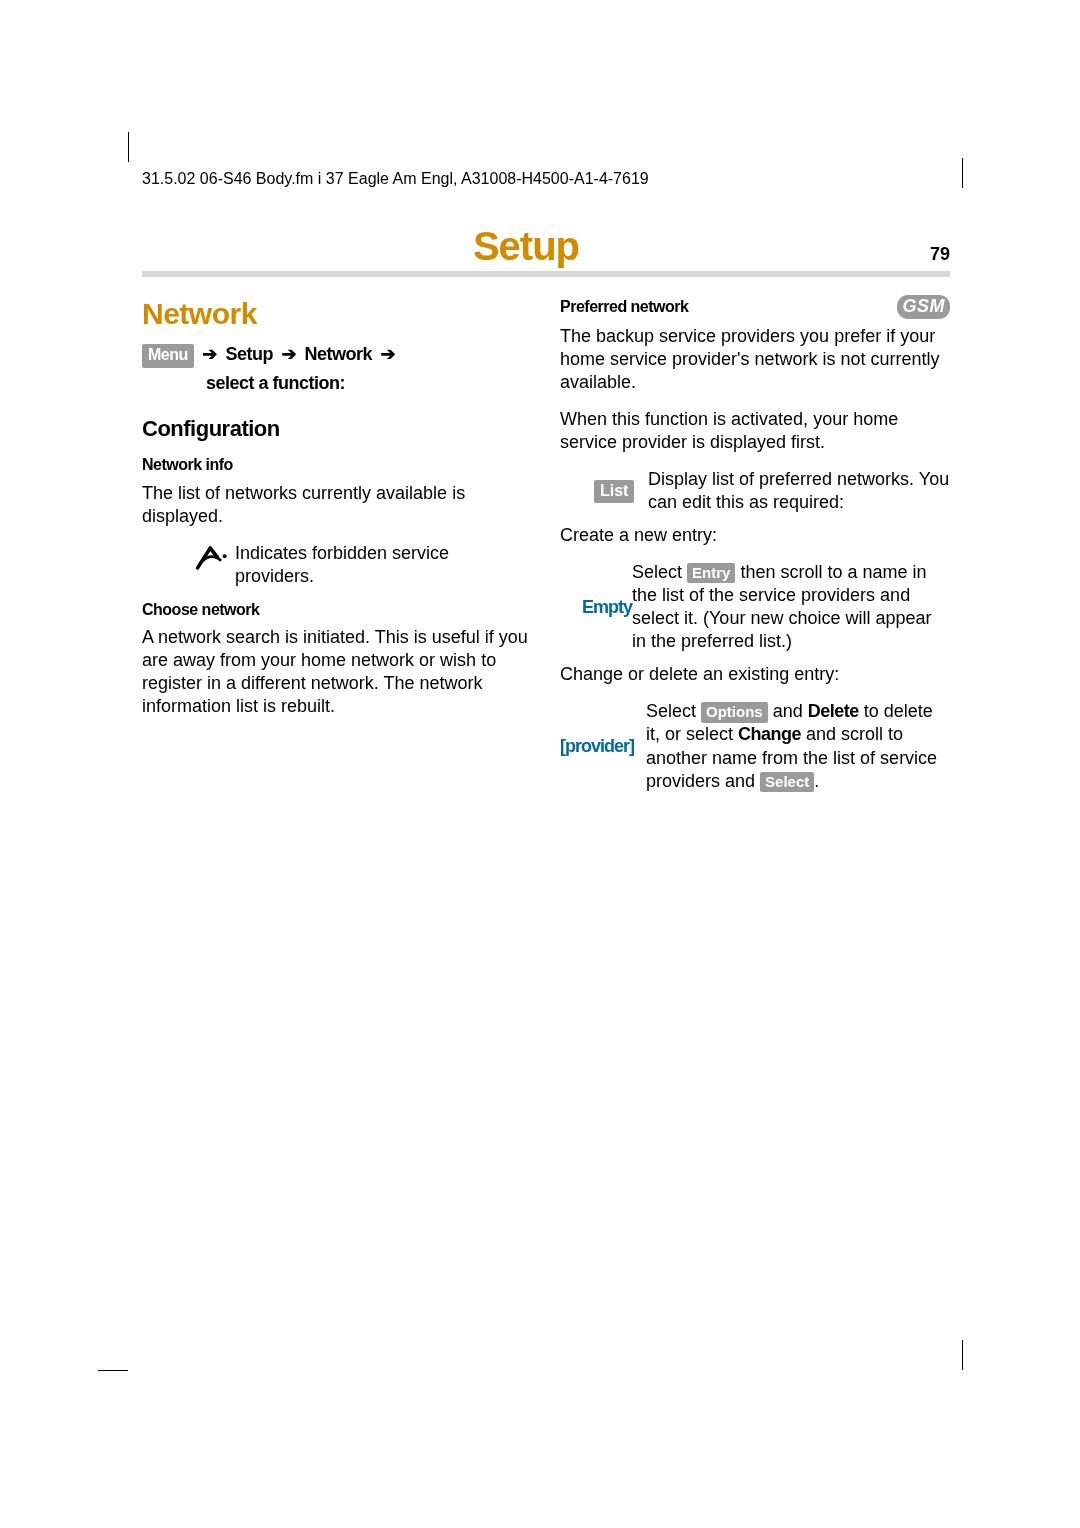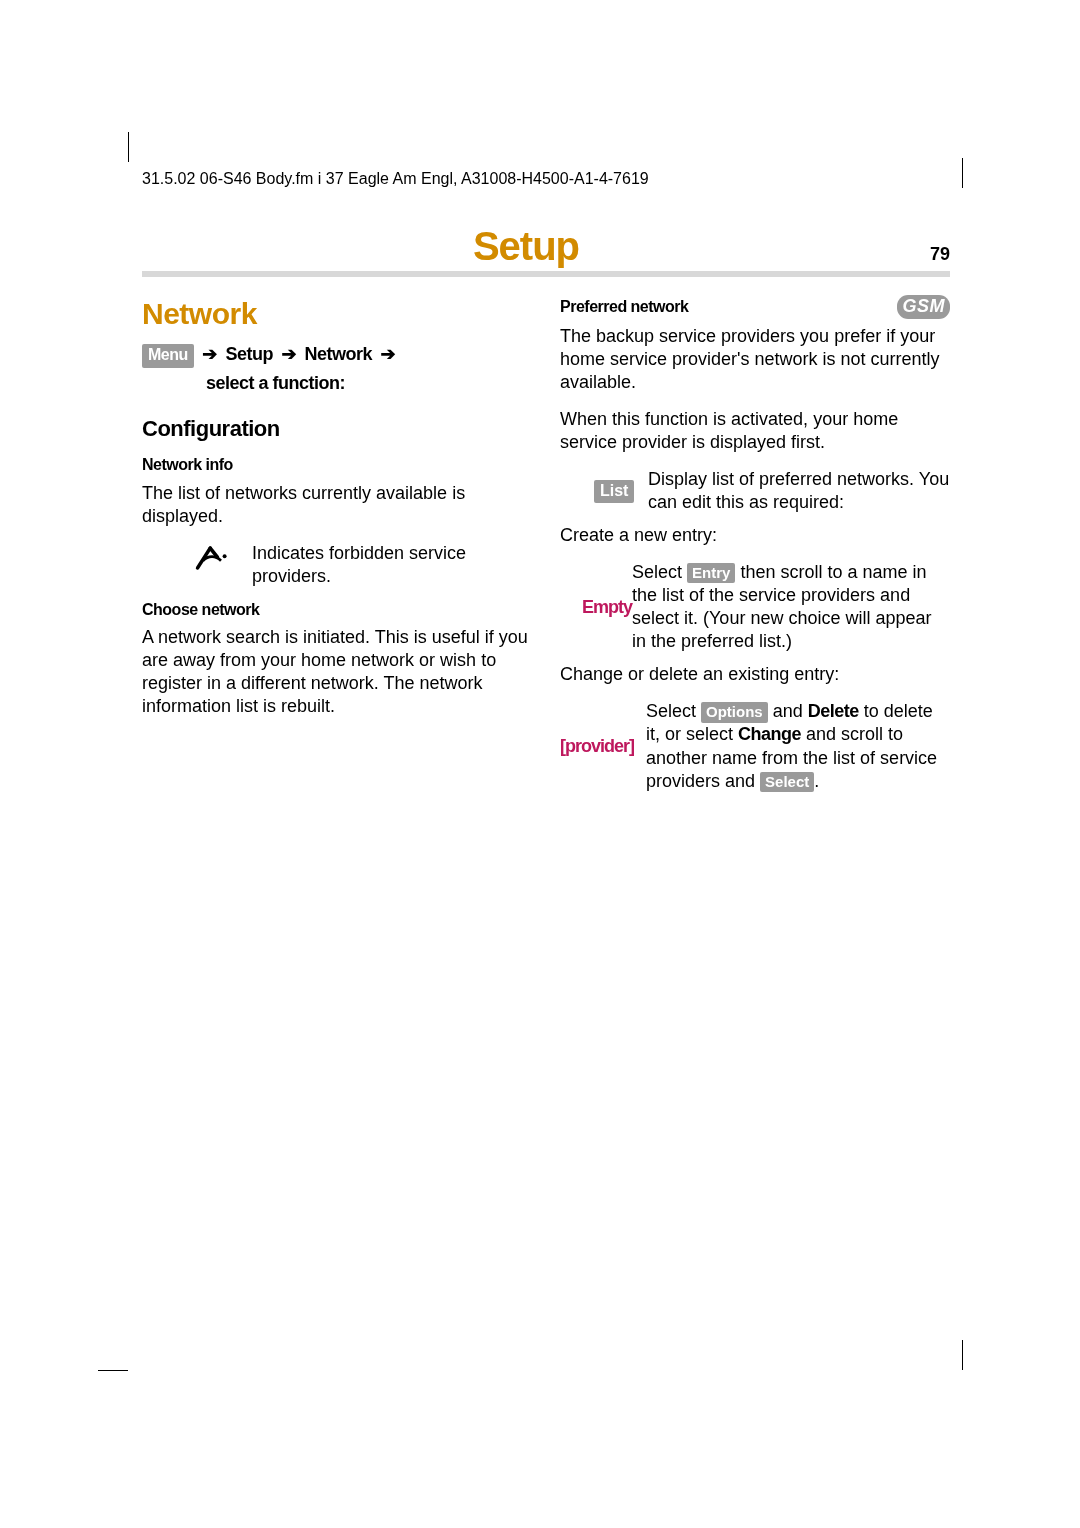--- a/index.html
+++ b/index.html
@@ -89,27 +89,27 @@
       font-weight: bold;
       font-size: 16px;
       padding: 1px 6px 2px 6px;
       border-radius: 2px;
       vertical-align: baseline;
     }
     .badge-sm { font-size: 15px; padding: 0px 5px 1px 5px; }
 
     .arrow { font-weight: bold; padding: 0 4px; font-size: 18px; }
 
-    .icon-row { display: flex; gap: 18px; margin: 6px 0 8px 0; }
+    .icon-row { display: flex; gap: 1px; margin: 6px 0 8px 0; }
     .icon-cell { width: 44px; display: flex; justify-content: center; padding-top: 2px; }
     .icon-text { flex: 1; }
 
     .def-row { display: flex; gap: 0; margin: 6px 0; align-items: center; }
     .def-term { width: 92px; flex-shrink: 0; font-weight: bold; letter-spacing: -1px; color:#000; }
-    .def-term-light { color:#be185d; }
+    .def-term-light { color:#0369a1; }
     .def-body { flex: 1; }
 
     .right-head-row { display: flex; justify-content: space-between; align-items: center; margin-bottom: 6px; }
     .gsm-badge {
       display: inline-block;
       background: #9a9a9a;
       color: #fff;
       font-weight: bold;
       font-size: 18px;
       padding: 0 5px 1px 5px;

